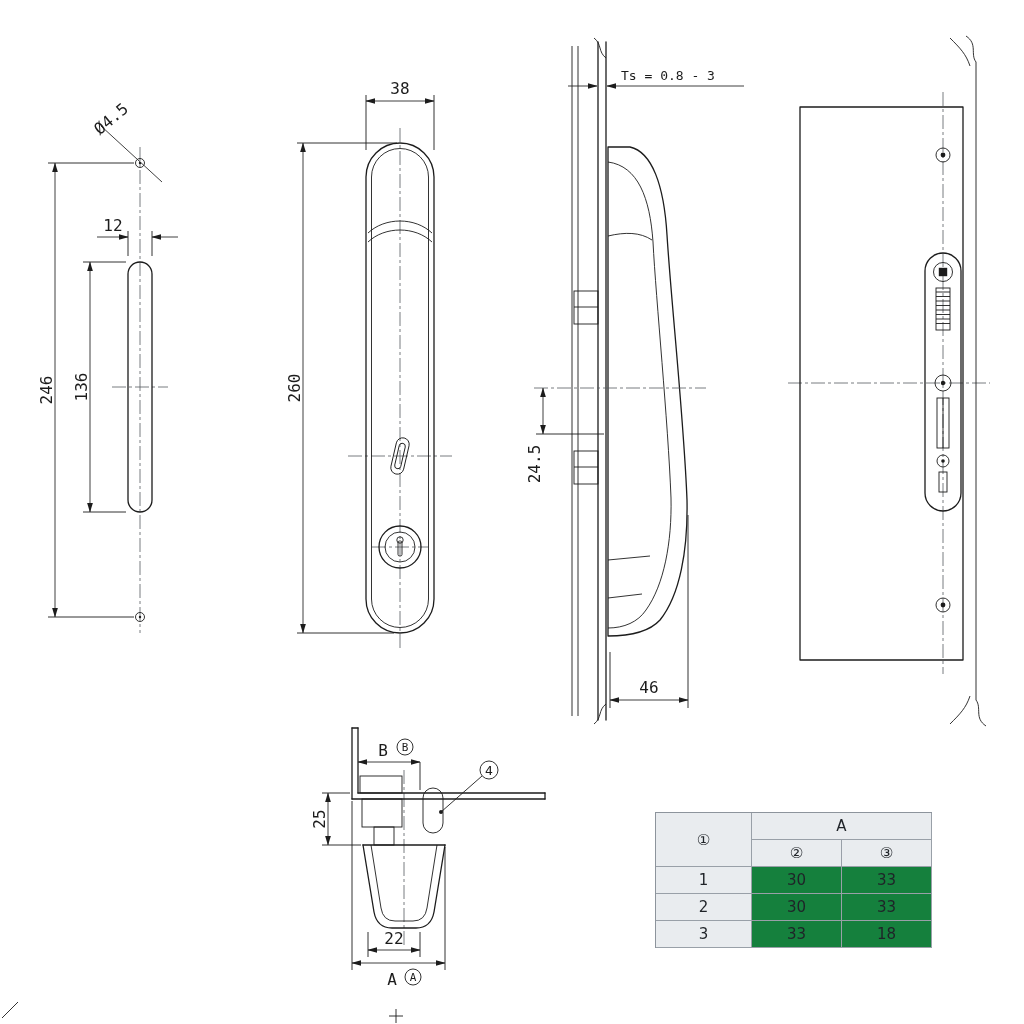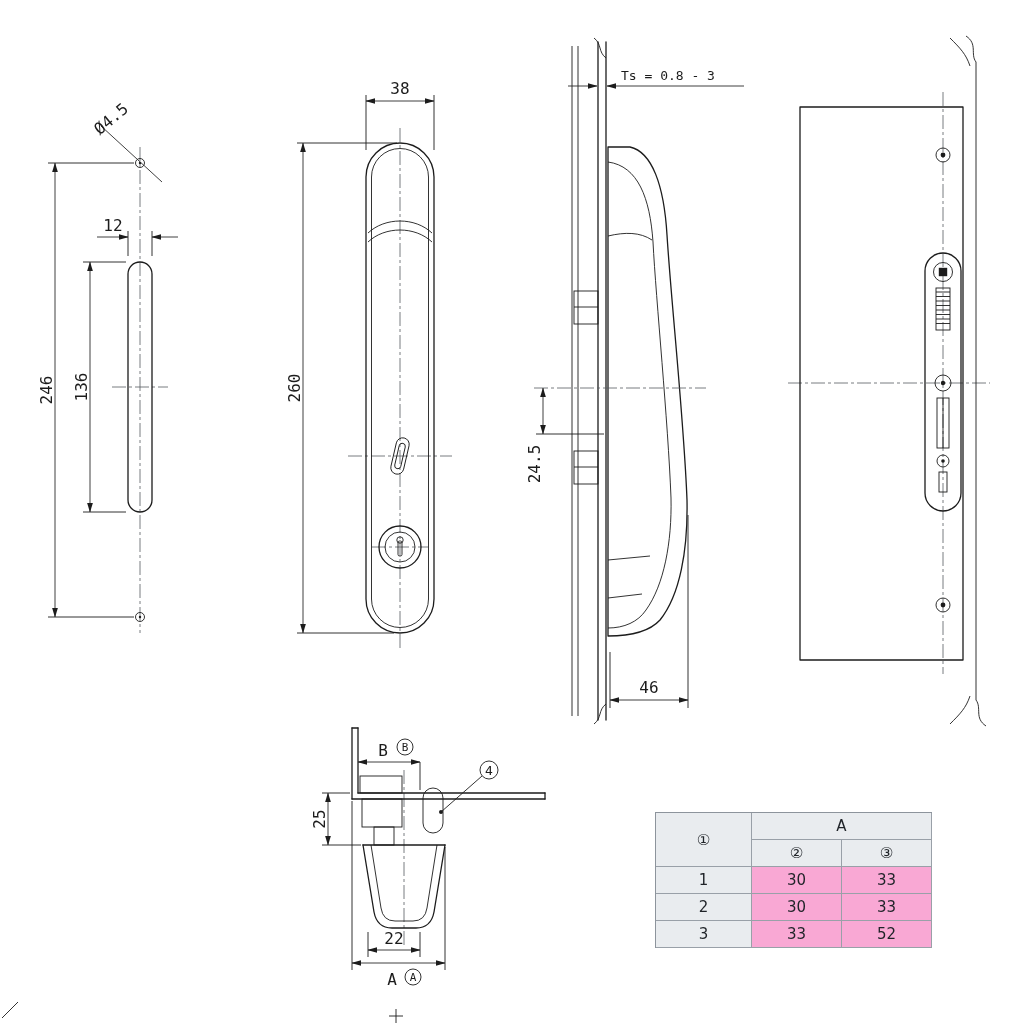--- a/index.html
+++ b/index.html
@@ -12,21 +12,21 @@
   .cl{stroke:#565b61;stroke-width:0.8;fill:none;stroke-dasharray:14 3 3 3;}
   .fillb{fill:#1c1c1c;stroke:none;}
   text.t{font:16px "DejaVu Sans Mono",monospace;fill:#1c1c1c;}
   text.tm{font:13px "DejaVu Sans Mono",monospace;fill:#1c1c1c;}
   text.ts{font:11px "DejaVu Sans Mono",monospace;fill:#1c1c1c;}
   .spec-table{position:absolute;left:655px;top:812px;display:grid;
     grid-template-columns:96px 90px 90px;grid-auto-rows:27px;
     border-left:1px solid #8d949c;border-top:1px solid #8d949c;background:#fff;}
   .cell{border-right:1px solid #99a0a8;border-bottom:1px solid #99a0a8;
     display:flex;align-items:center;justify-content:center;
-    font:15px "DejaVu Sans",sans-serif;color:#1f2328;background:#f9a8d4;}
+    font:15px "DejaVu Sans",sans-serif;color:#1f2328;background:#15803d;}
   .shade{background:#e9ecef;}
   .cell-item{grid-row:1/3;grid-column:1;}
   .cell-a{grid-column:2/4;}
 </style>
 </head>
 <body>
 
 <div class="canvas">
 <svg width="1024" height="1024" viewBox="0 0 1024 1024">
   <defs>
@@ -210,15 +210,15 @@
     <div class="cell shade">1</div>
     <div class="cell">30</div>
     <div class="cell">33</div>
 
     <div class="cell shade">2</div>
     <div class="cell">30</div>
     <div class="cell">33</div>
 
     <div class="cell shade">3</div>
     <div class="cell">33</div>
-    <div class="cell">52</div>
+    <div class="cell">18</div>
   </div>
 </div>
 
 </body></html>

